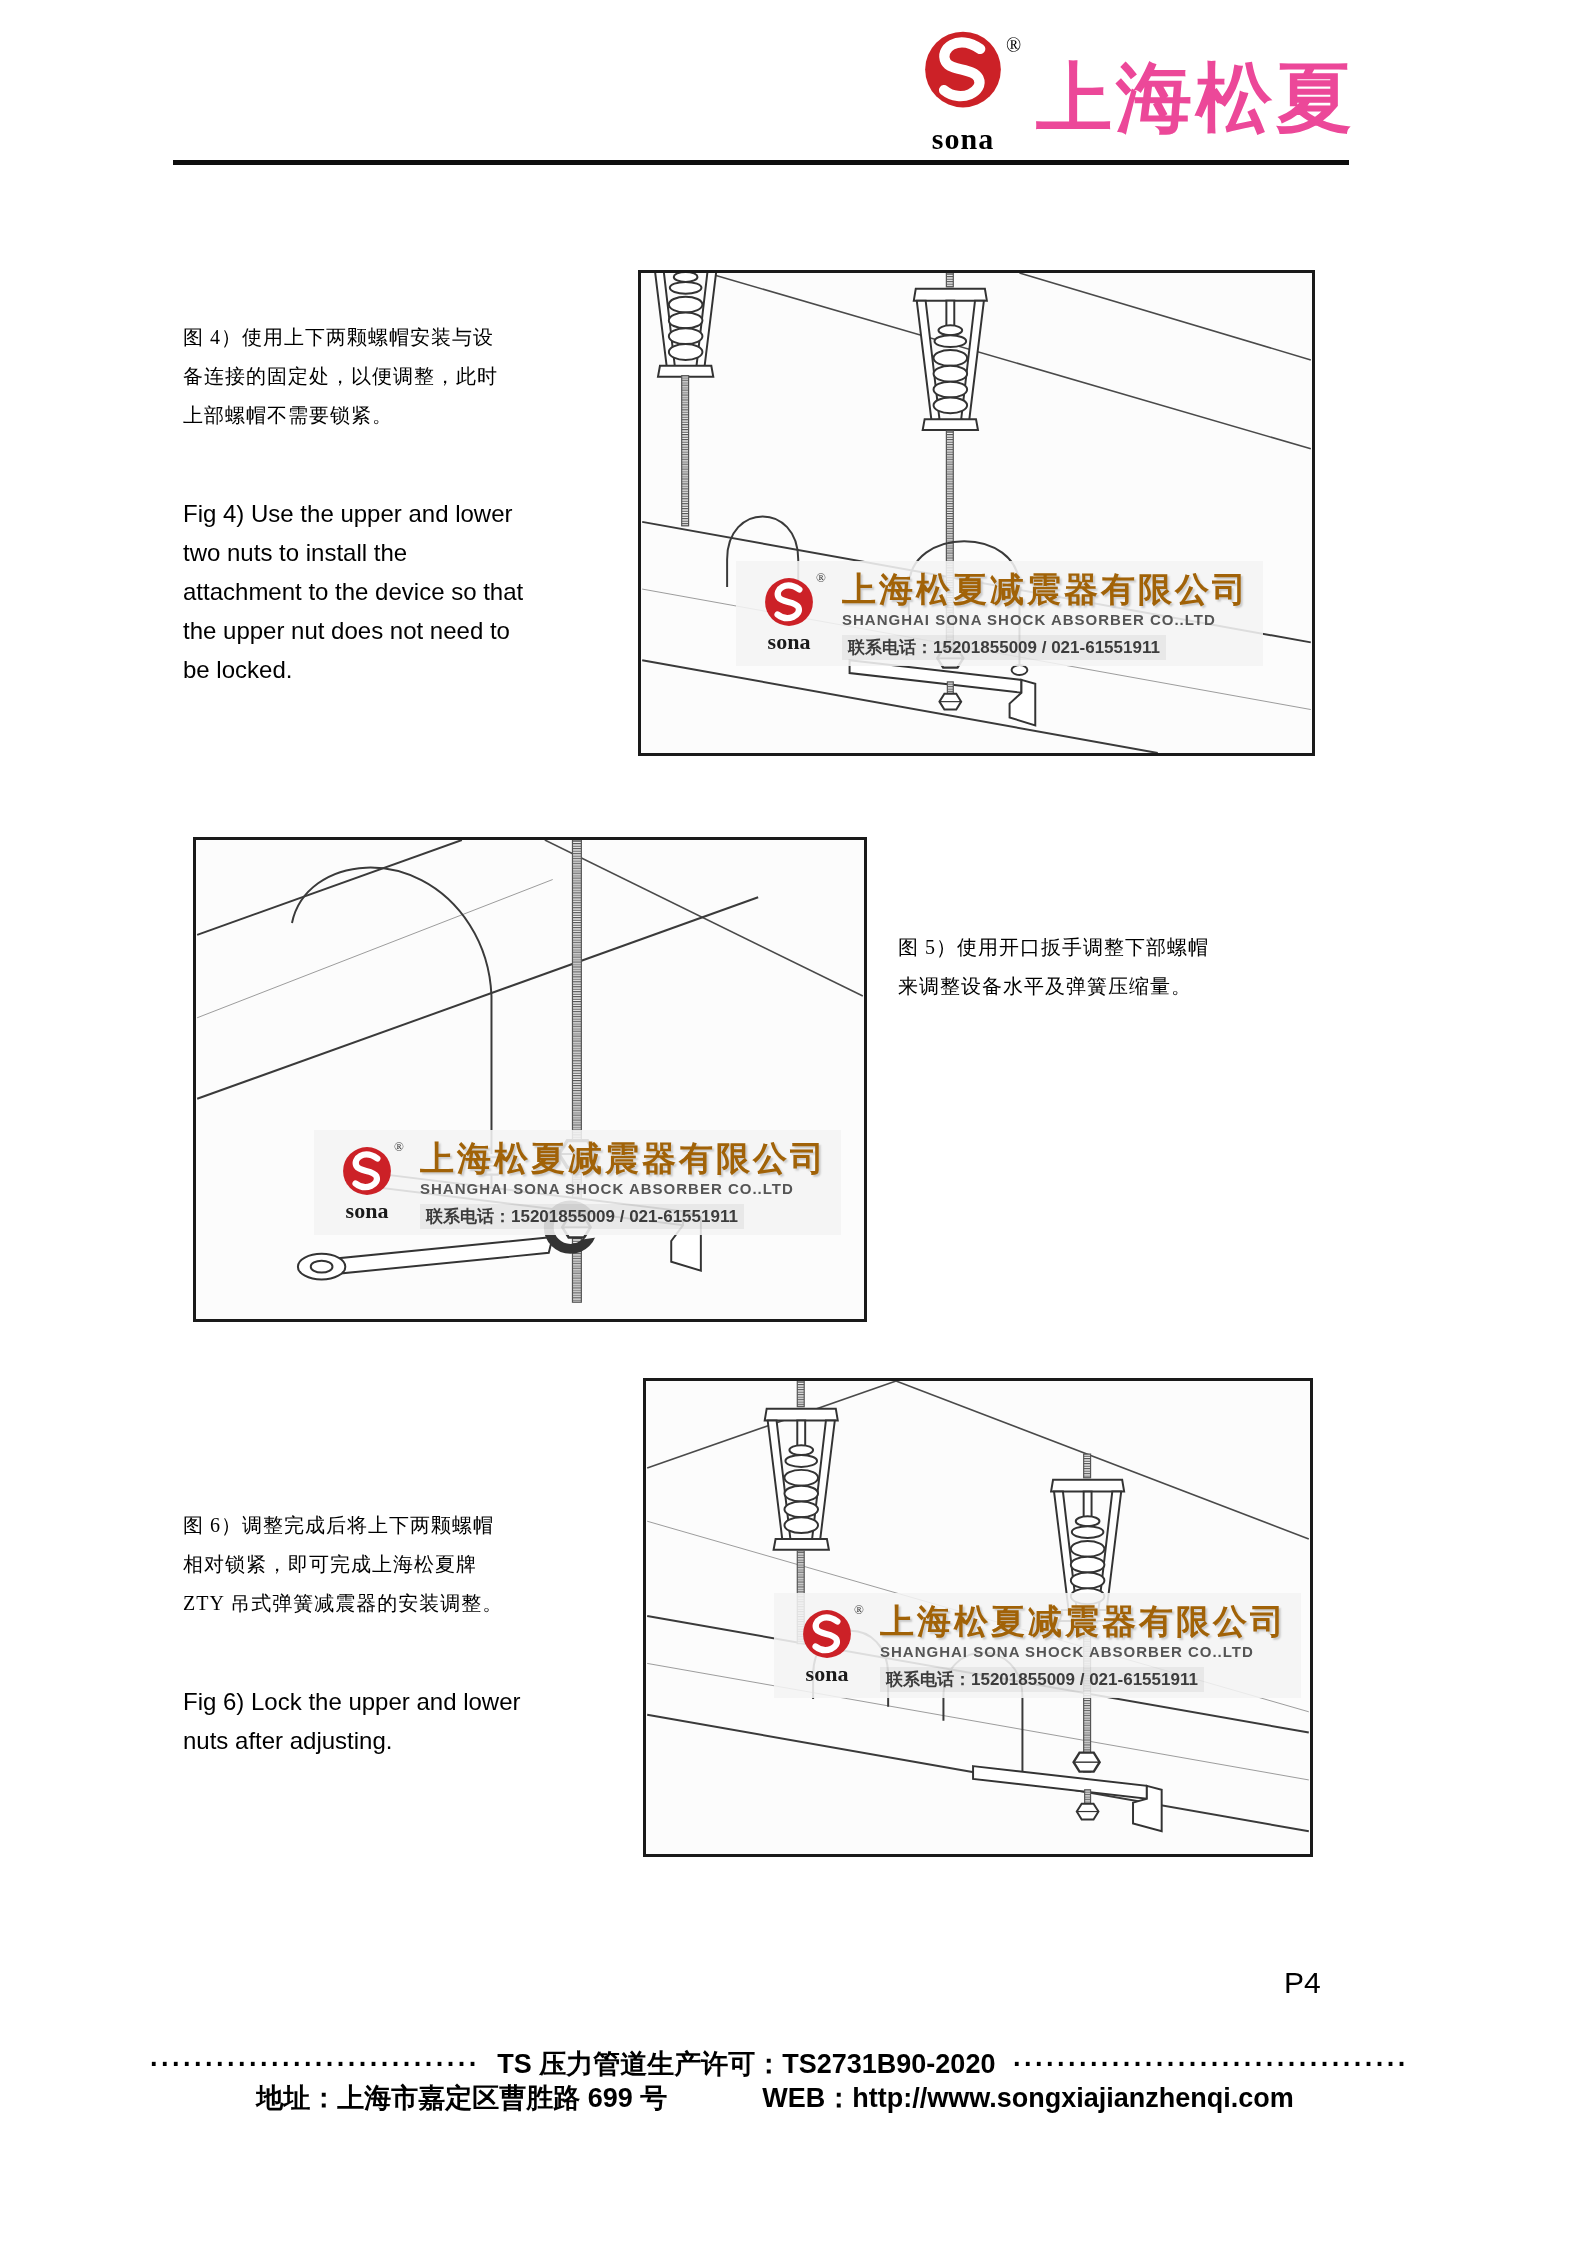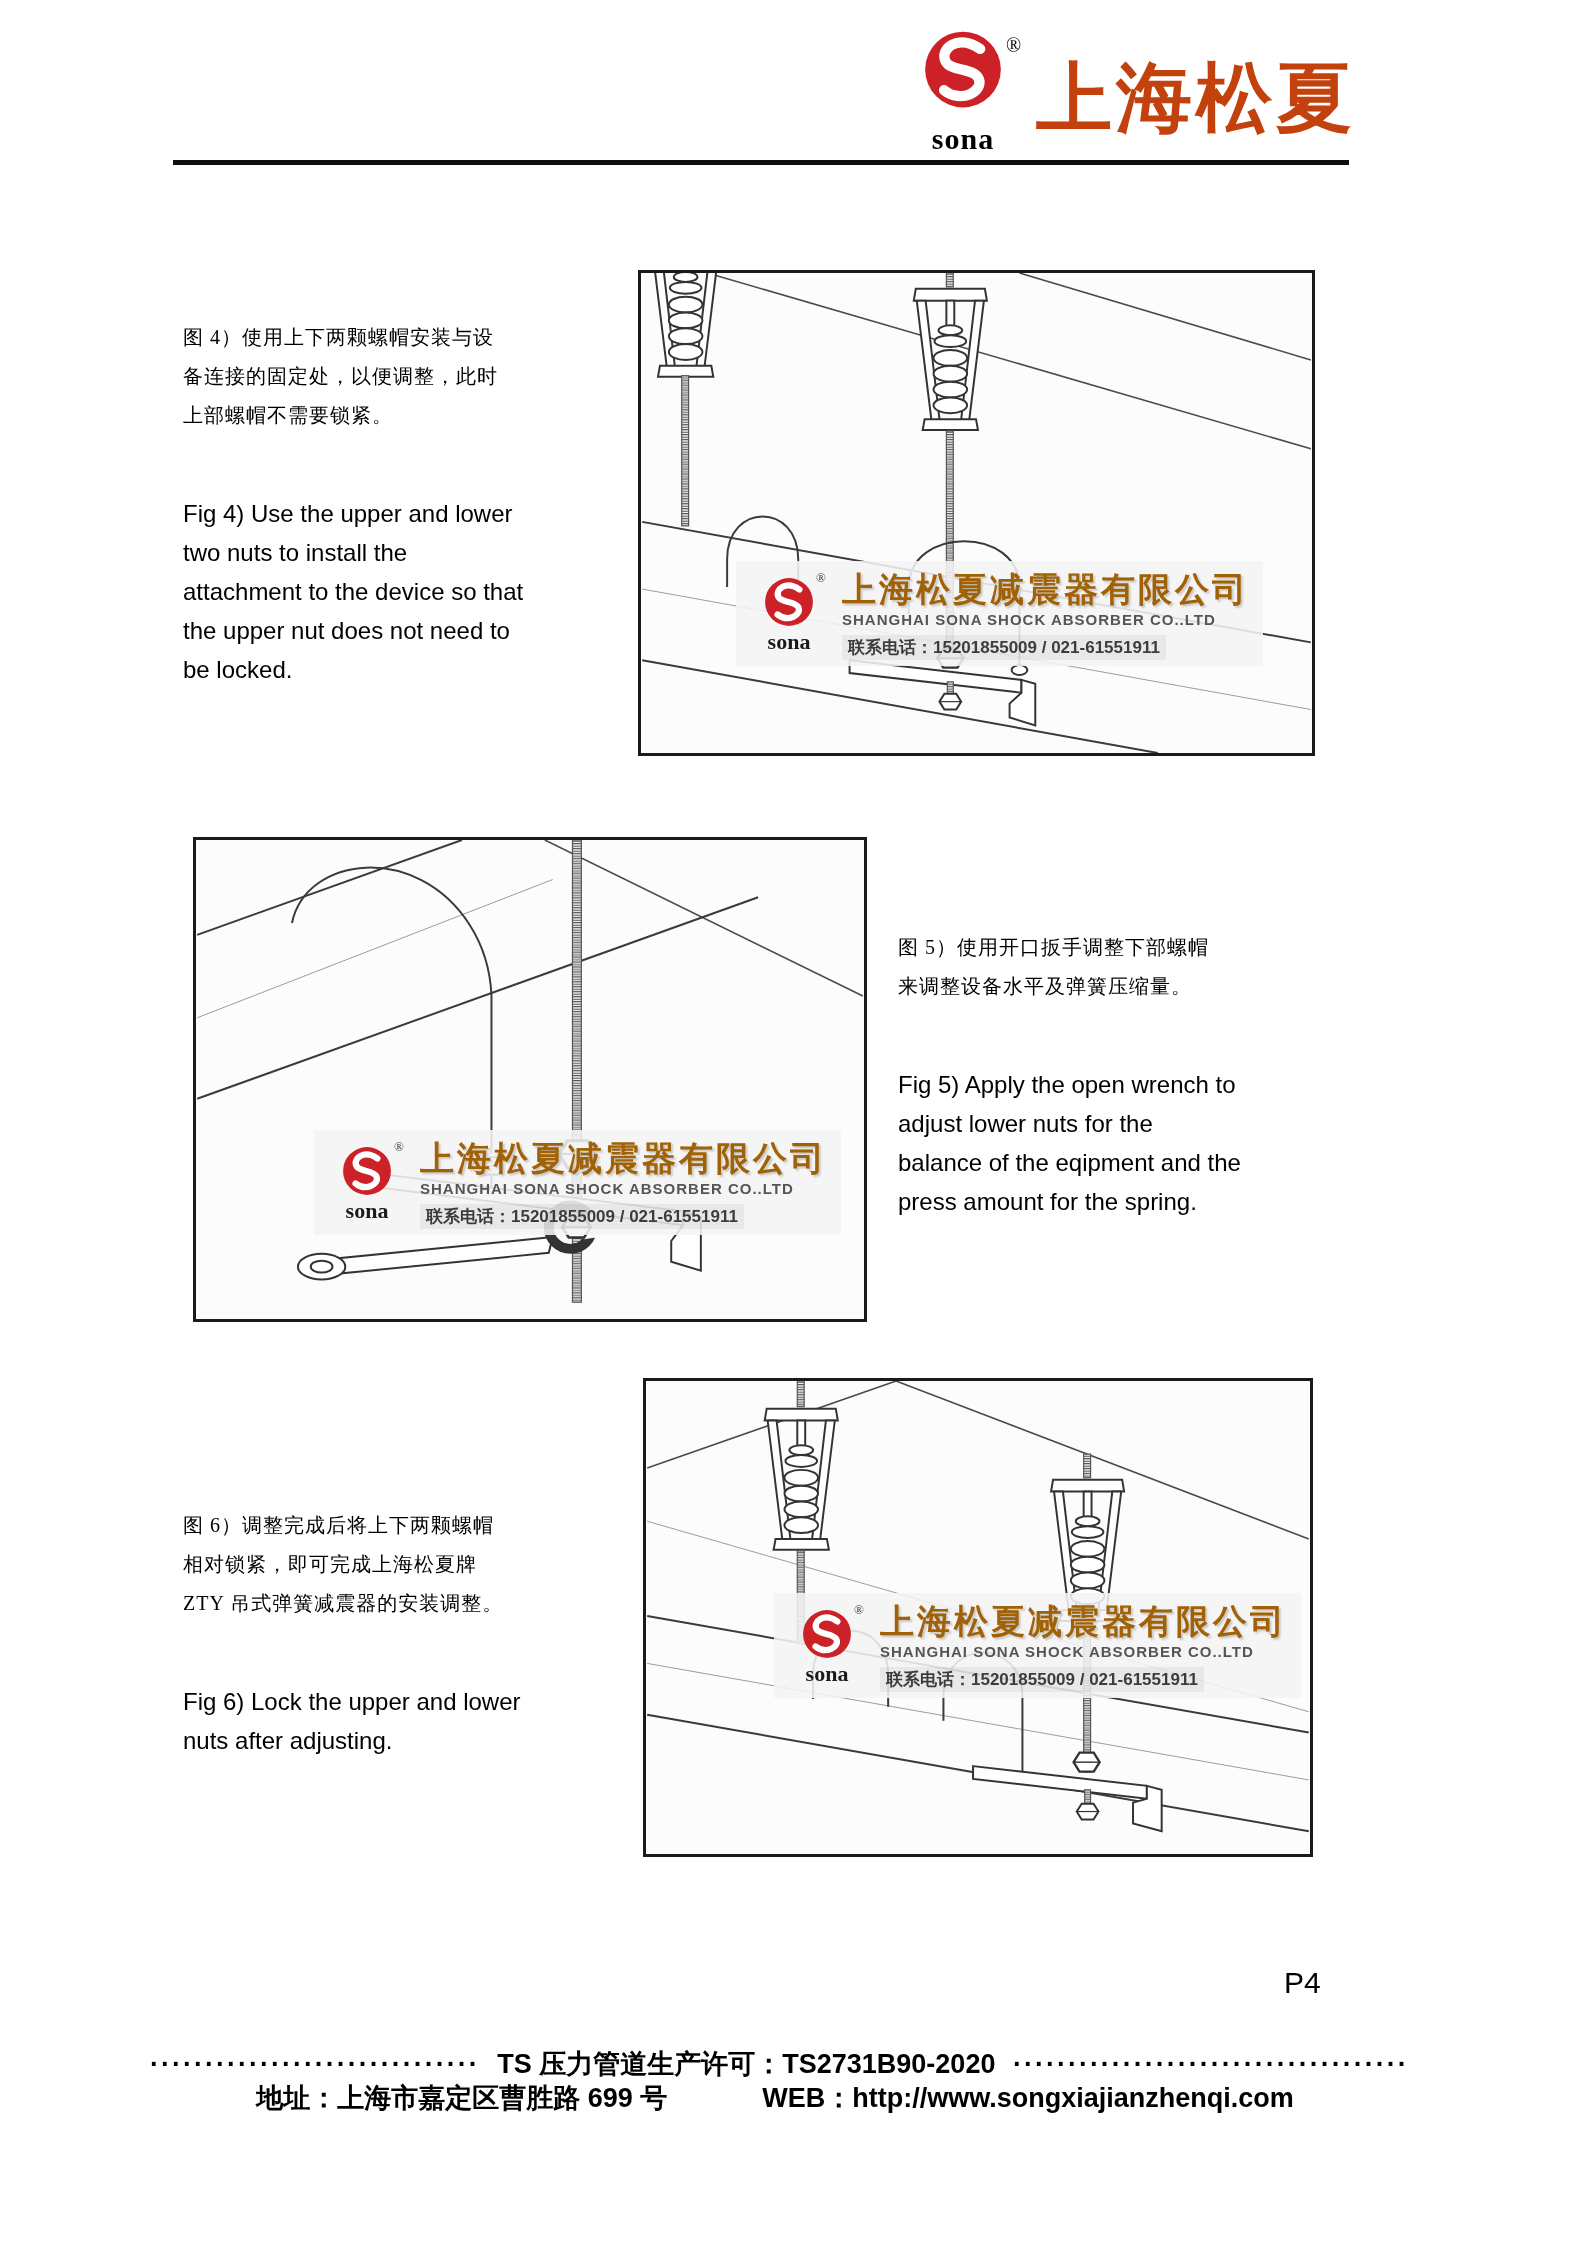--- a/index.html
+++ b/index.html
@@ -7,21 +7,21 @@
     width:1588px;height:2244px;position:relative;background:#ffffff;
     font-family:"Liberation Serif",serif;color:#000;overflow:hidden;
   }
   
   .logo{position:absolute;left:920px;top:28px;width:110px;height:125px;}
   .logo svg{display:block;}
   .logo .reg{position:absolute;left:86px;top:6px;font-size:20px;font-family:"Liberation Serif",serif;}
   .logo .logo-word{position:absolute;left:0;top:94px;width:86px;text-align:center;
     font-weight:bold;font-size:30px;letter-spacing:1px;font-family:"Liberation Serif",serif;}
   .brand{position:absolute;left:1036px;top:48px;font-size:76px;font-weight:900;
-    letter-spacing:4px;font-family:"Liberation Sans",sans-serif;color:#c2410c;text-align:right;}
+    letter-spacing:4px;font-family:"Liberation Sans",sans-serif;color:#ec4899;text-align:right;}
   .header-rule{position:absolute;left:173px;top:160px;width:1176px;height:5px;background:#0e0e0e;}
   
   .figure{position:absolute;background:#fcfcfc;border:3px solid #1a1a1a;box-sizing:border-box;}
   .figure svg.draw{width:100%;height:100%;display:block;}
   .ln{stroke:#3a3a3a;stroke-width:2;fill:none;}
   .ln-mid{stroke:#4a4a4a;stroke-width:1.6;fill:none;}
   .ln-thin{stroke:#9a9a9a;stroke-width:1;fill:none;}
   .part{fill:#ffffff;stroke:#333;stroke-width:2;}
   .rod{fill:url(#thr);stroke:#555;stroke-width:1.2;}
   
@@ -178,24 +178,20 @@
       <div class="wm-cn">上海松夏减震器有限公司</div>
       <div class="wm-en">SHANGHAI SONA SHOCK ABSORBER CO..LTD</div>
       <div class="wm-phone">联系电话：15201855009 / 021-61551911</div>
     </div>
   </div>
 </div>
 
 <div class="txt" style="left:898px;top:928px;width:540px;">
   <div class="zh">图 5）使用开口扳手调整下部螺帽
 来调整设备水平及弹簧压缩量。</div>
-  <div class="en">Fig 5) Apply the open wrench to
-adjust lower nuts for the
-balance of the eqipment and the
-press amount for the spring.</div>
 </div>
 
 <div class="figure" style="left:643px;top:1378px;width:670px;height:479px;">
   <svg class="draw" viewBox="0 0 670 479">
     <line x1="252" y1="0" x2="670" y2="160" class="ln-mid"></line>
     <line x1="252" y1="0" x2="0" y2="88" class="ln-mid"></line>
     <line x1="0" y1="142" x2="670" y2="335" class="ln-thin"></line>
     <line x1="0" y1="238" x2="670" y2="356" class="ln"></line>
     <line x1="0" y1="286" x2="670" y2="404" class="ln-thin"></line>
     <line x1="0" y1="338" x2="670" y2="456" class="ln"></line>

